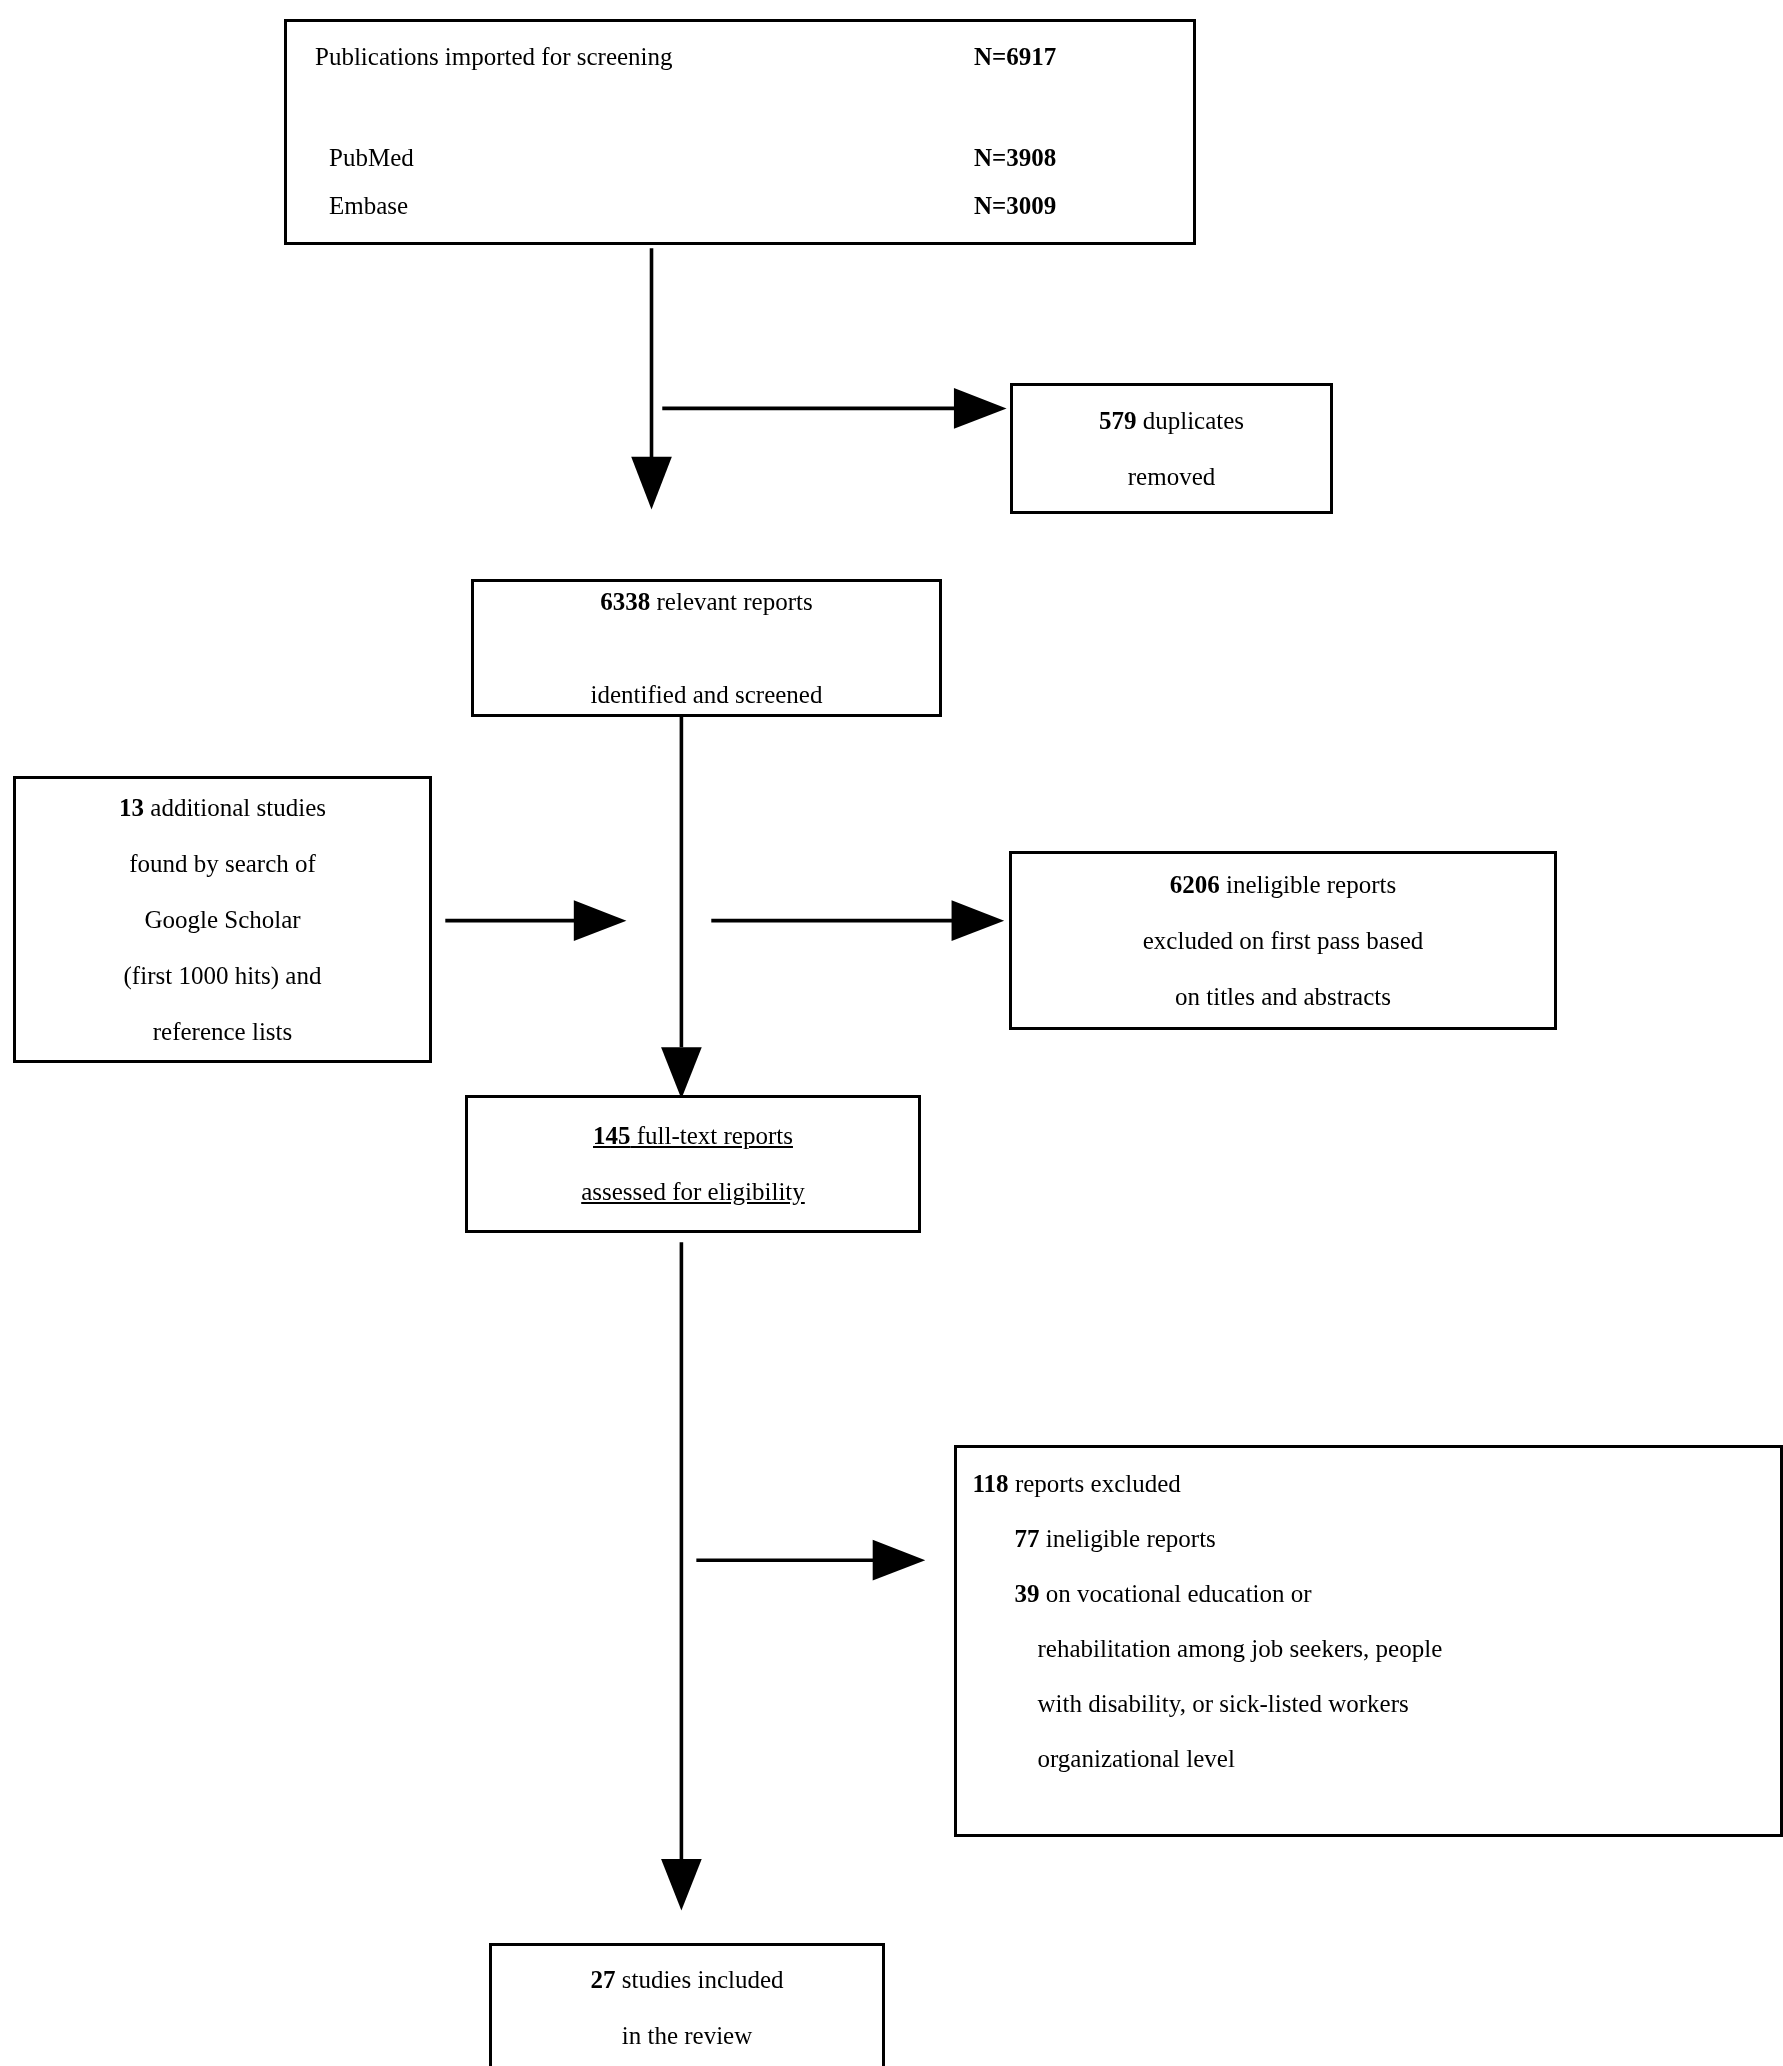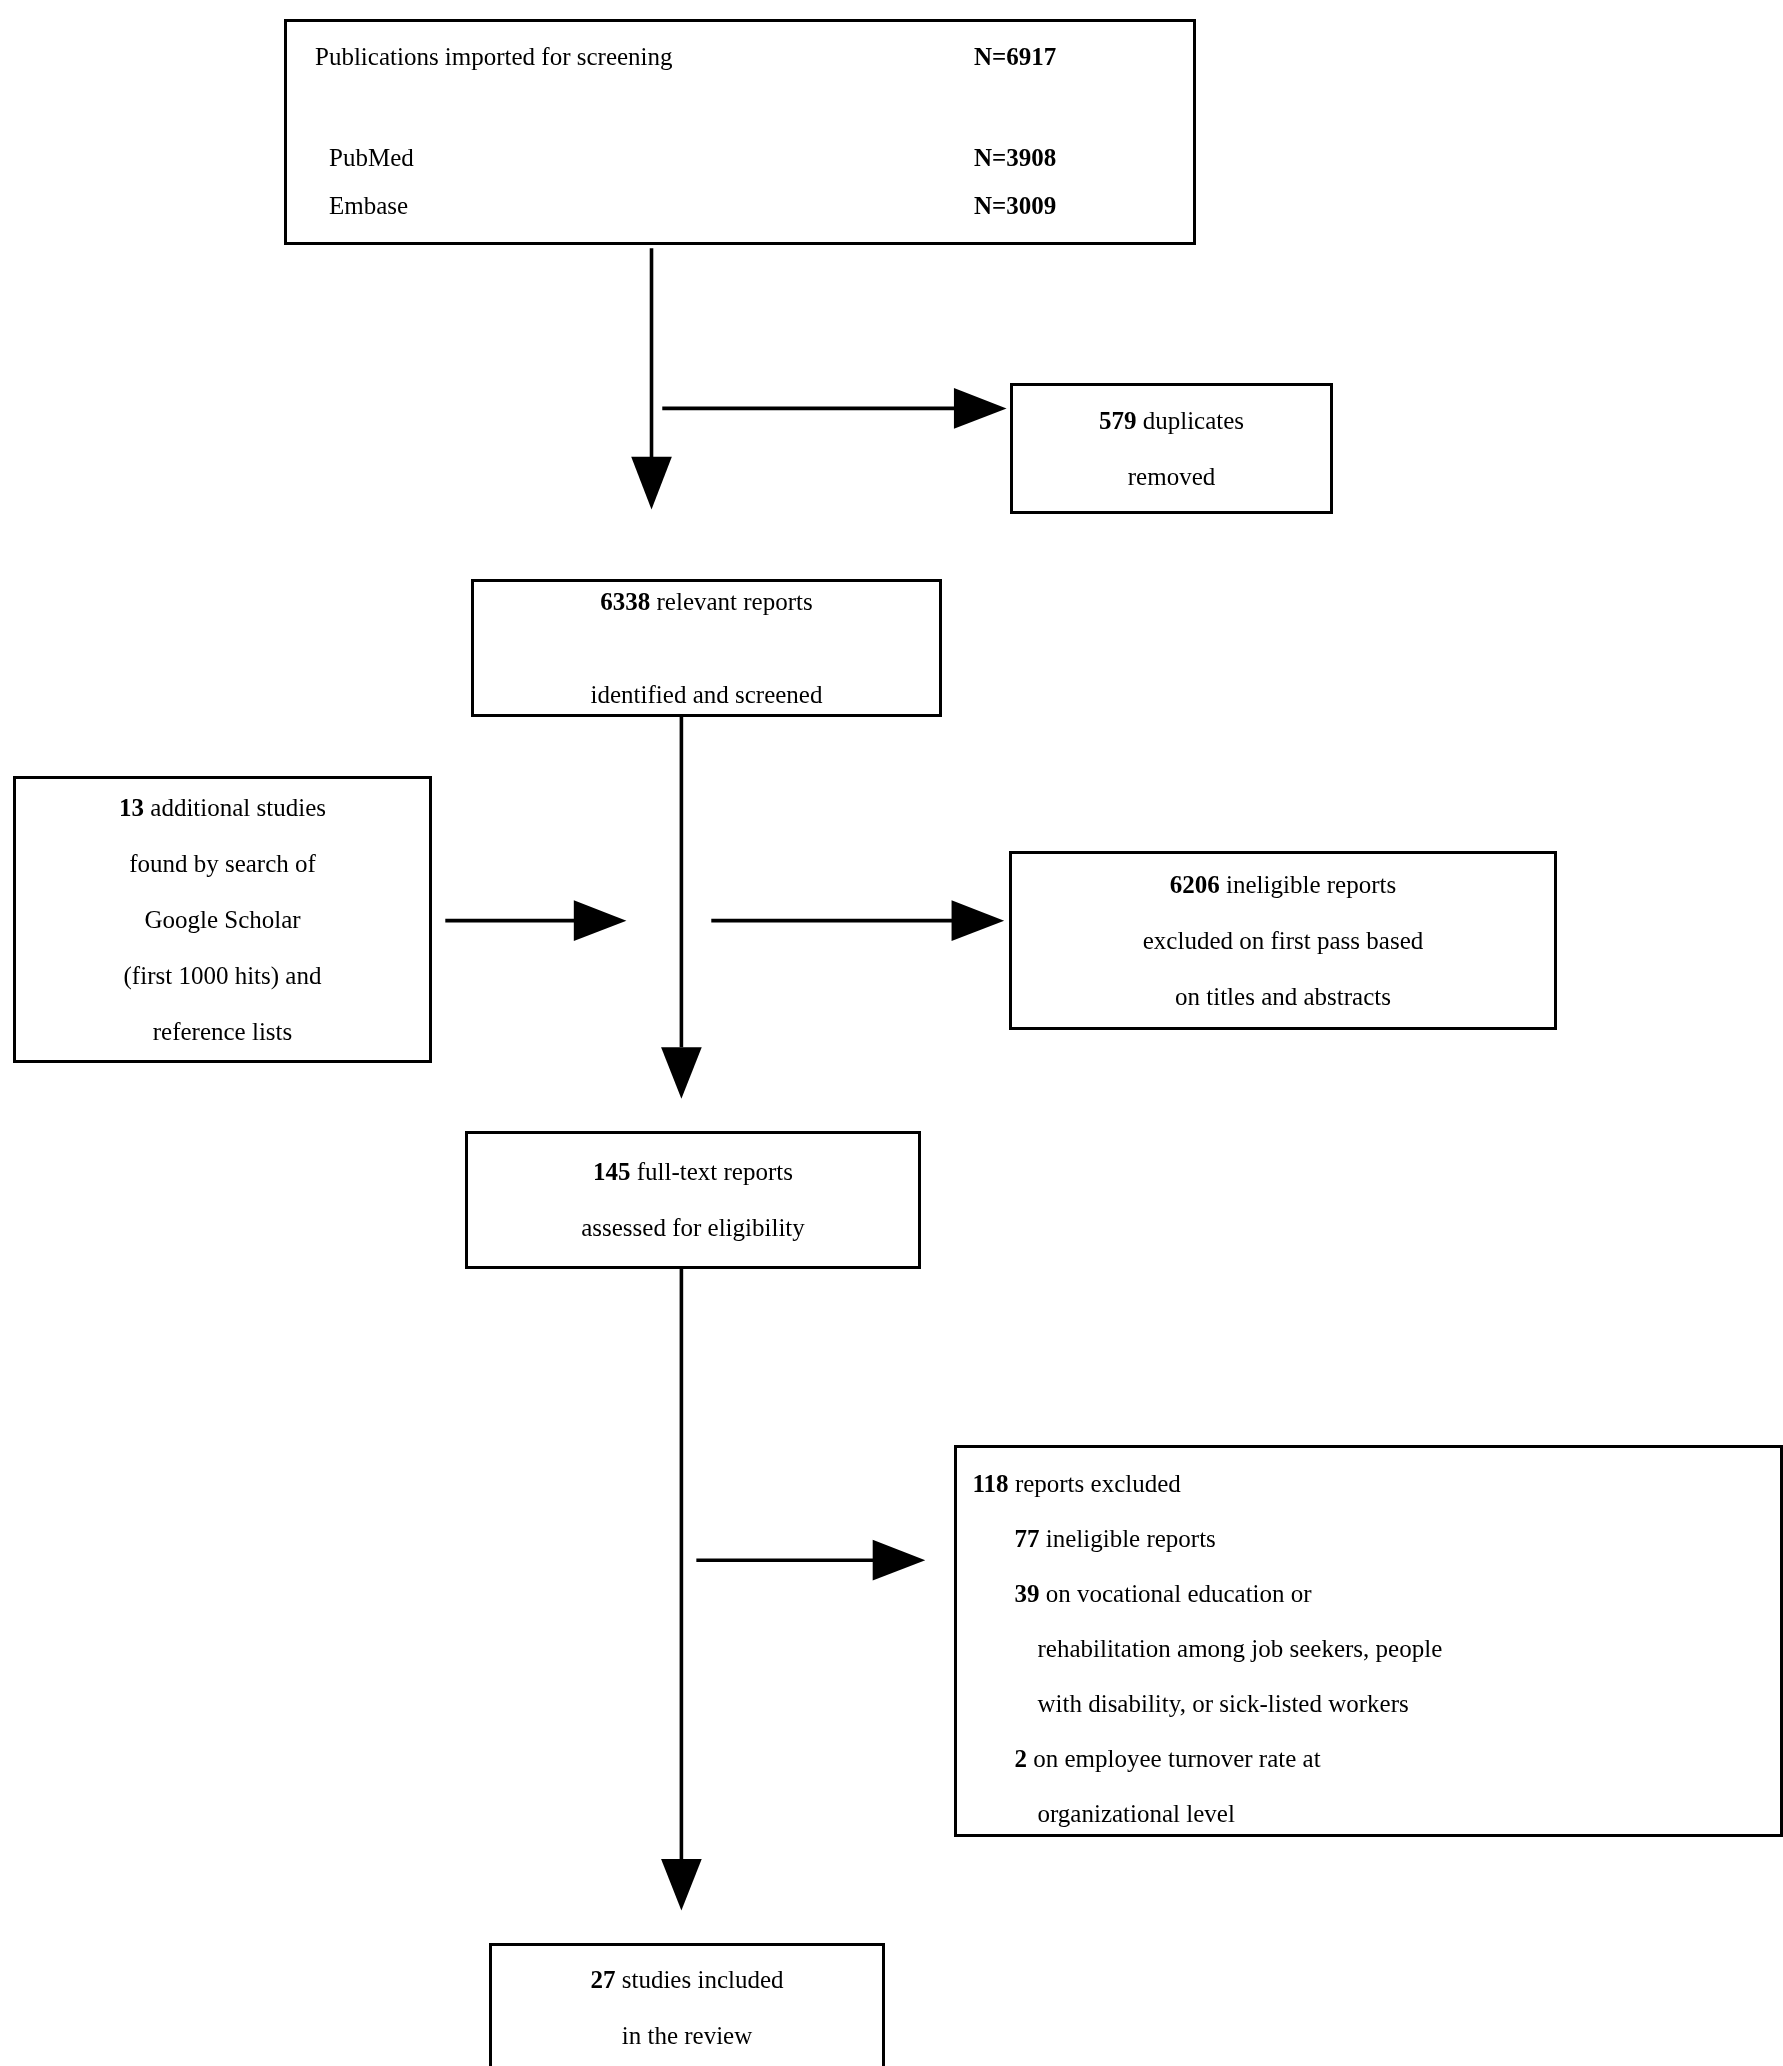--- a/index.html
+++ b/index.html
@@ -33,21 +33,21 @@
   .row .lbl{flex:1 1 auto;white-space:pre;}
   .row .val{flex:0 0 219px;width:219px;font-weight:bold;text-align:left;white-space:pre;}
   .title-row{padding-left:28px;line-height:56px;}
   .src-row{padding-left:42px;line-height:48px;}
   .top-spacer{height:49px;}
 
   .dup-box{left:1010px;top:358px;width:323px;height:131px;}
   .screened-box{left:471px;top:554px;width:471px;height:138px;gap:37px;}
   .additional-box{left:13px;top:751px;width:419px;height:287px;}
   .firstpass-box{left:1009px;top:826px;width:548px;height:179px;text-align:center;}
-  .fulltext-box{left:465px;top:1106px;width:456px;height:138px;}
+  .fulltext-box{left:465px;top:1070px;width:456px;height:138px;text-decoration:underline;}
   .included-box{left:489px;top:1918px;width:396px;height:129px;}
 
   
   .excluded-box{
     left:939px;top:1445px;width:829px;height:392px;
     text-align:left;padding:8.4px 6px 0 15.5px;margin-left:15px;
   }
   .excluded-box .line{line-height:55px;white-space:pre;}
   .ind1{padding-left:42px;}
   .ind2{padding-left:65px;}
@@ -135,21 +135,20 @@
       <div class="line"><span class="b">145</span><span> full-text reports</span></div>
       <div class="line"><span>assessed for eligibility</span></div>
     </div>
 
   <div class="box excluded-box">
       <div class="line"><span class="b">118</span><span> reports excluded</span></div>
       <div class="line ind1"><span class="b">77</span><span> ineligible reports</span></div>
       <div class="line ind1"><span class="b">39</span><span> on vocational education or</span></div>
       <div class="line ind2"><span>rehabilitation among job seekers, people</span></div>
       <div class="line ind2"><span>with disability, or sick-listed workers</span></div>
-      <div class="line ind1"><span class="b">2</span><span> on employee turnover rate at</span></div>
       <div class="line ind2"><span>organizational level</span></div>
     </div>
 
   <div class="box center-box included-box">
       <div class="line"><span class="b">27</span><span> studies included</span></div>
       <div class="line"><span>in the review</span></div>
     </div>
 
 </div>
 

